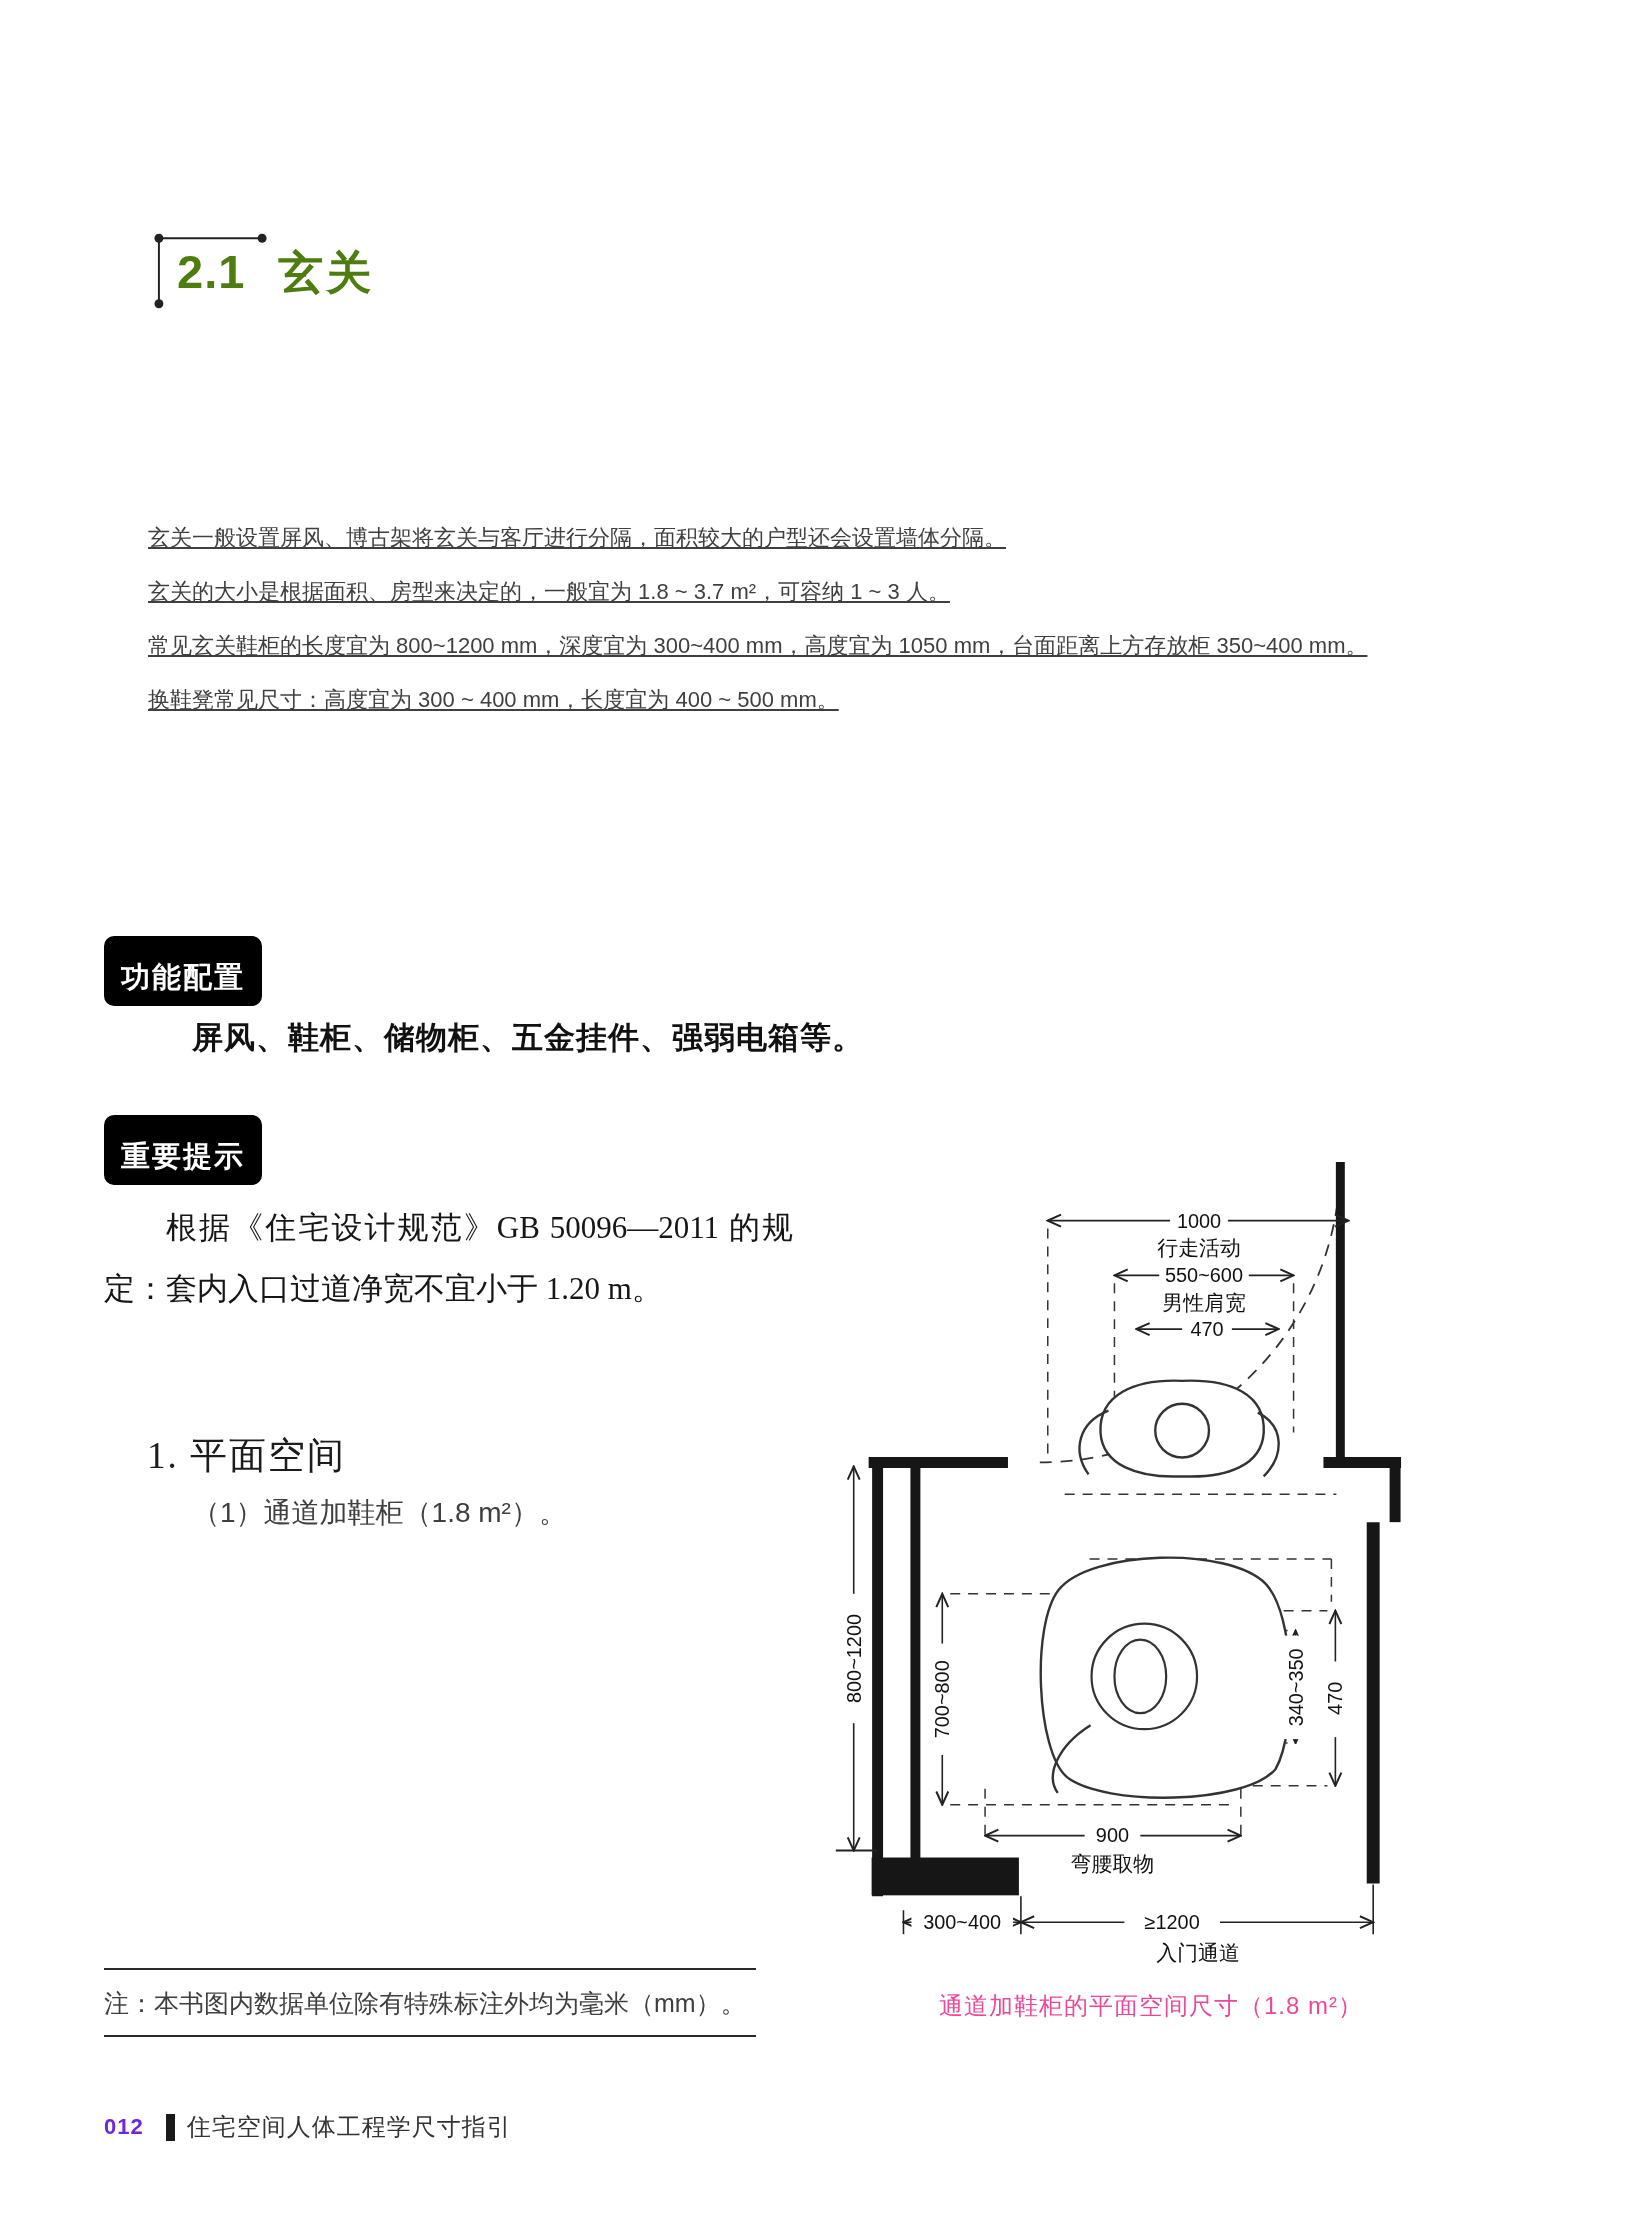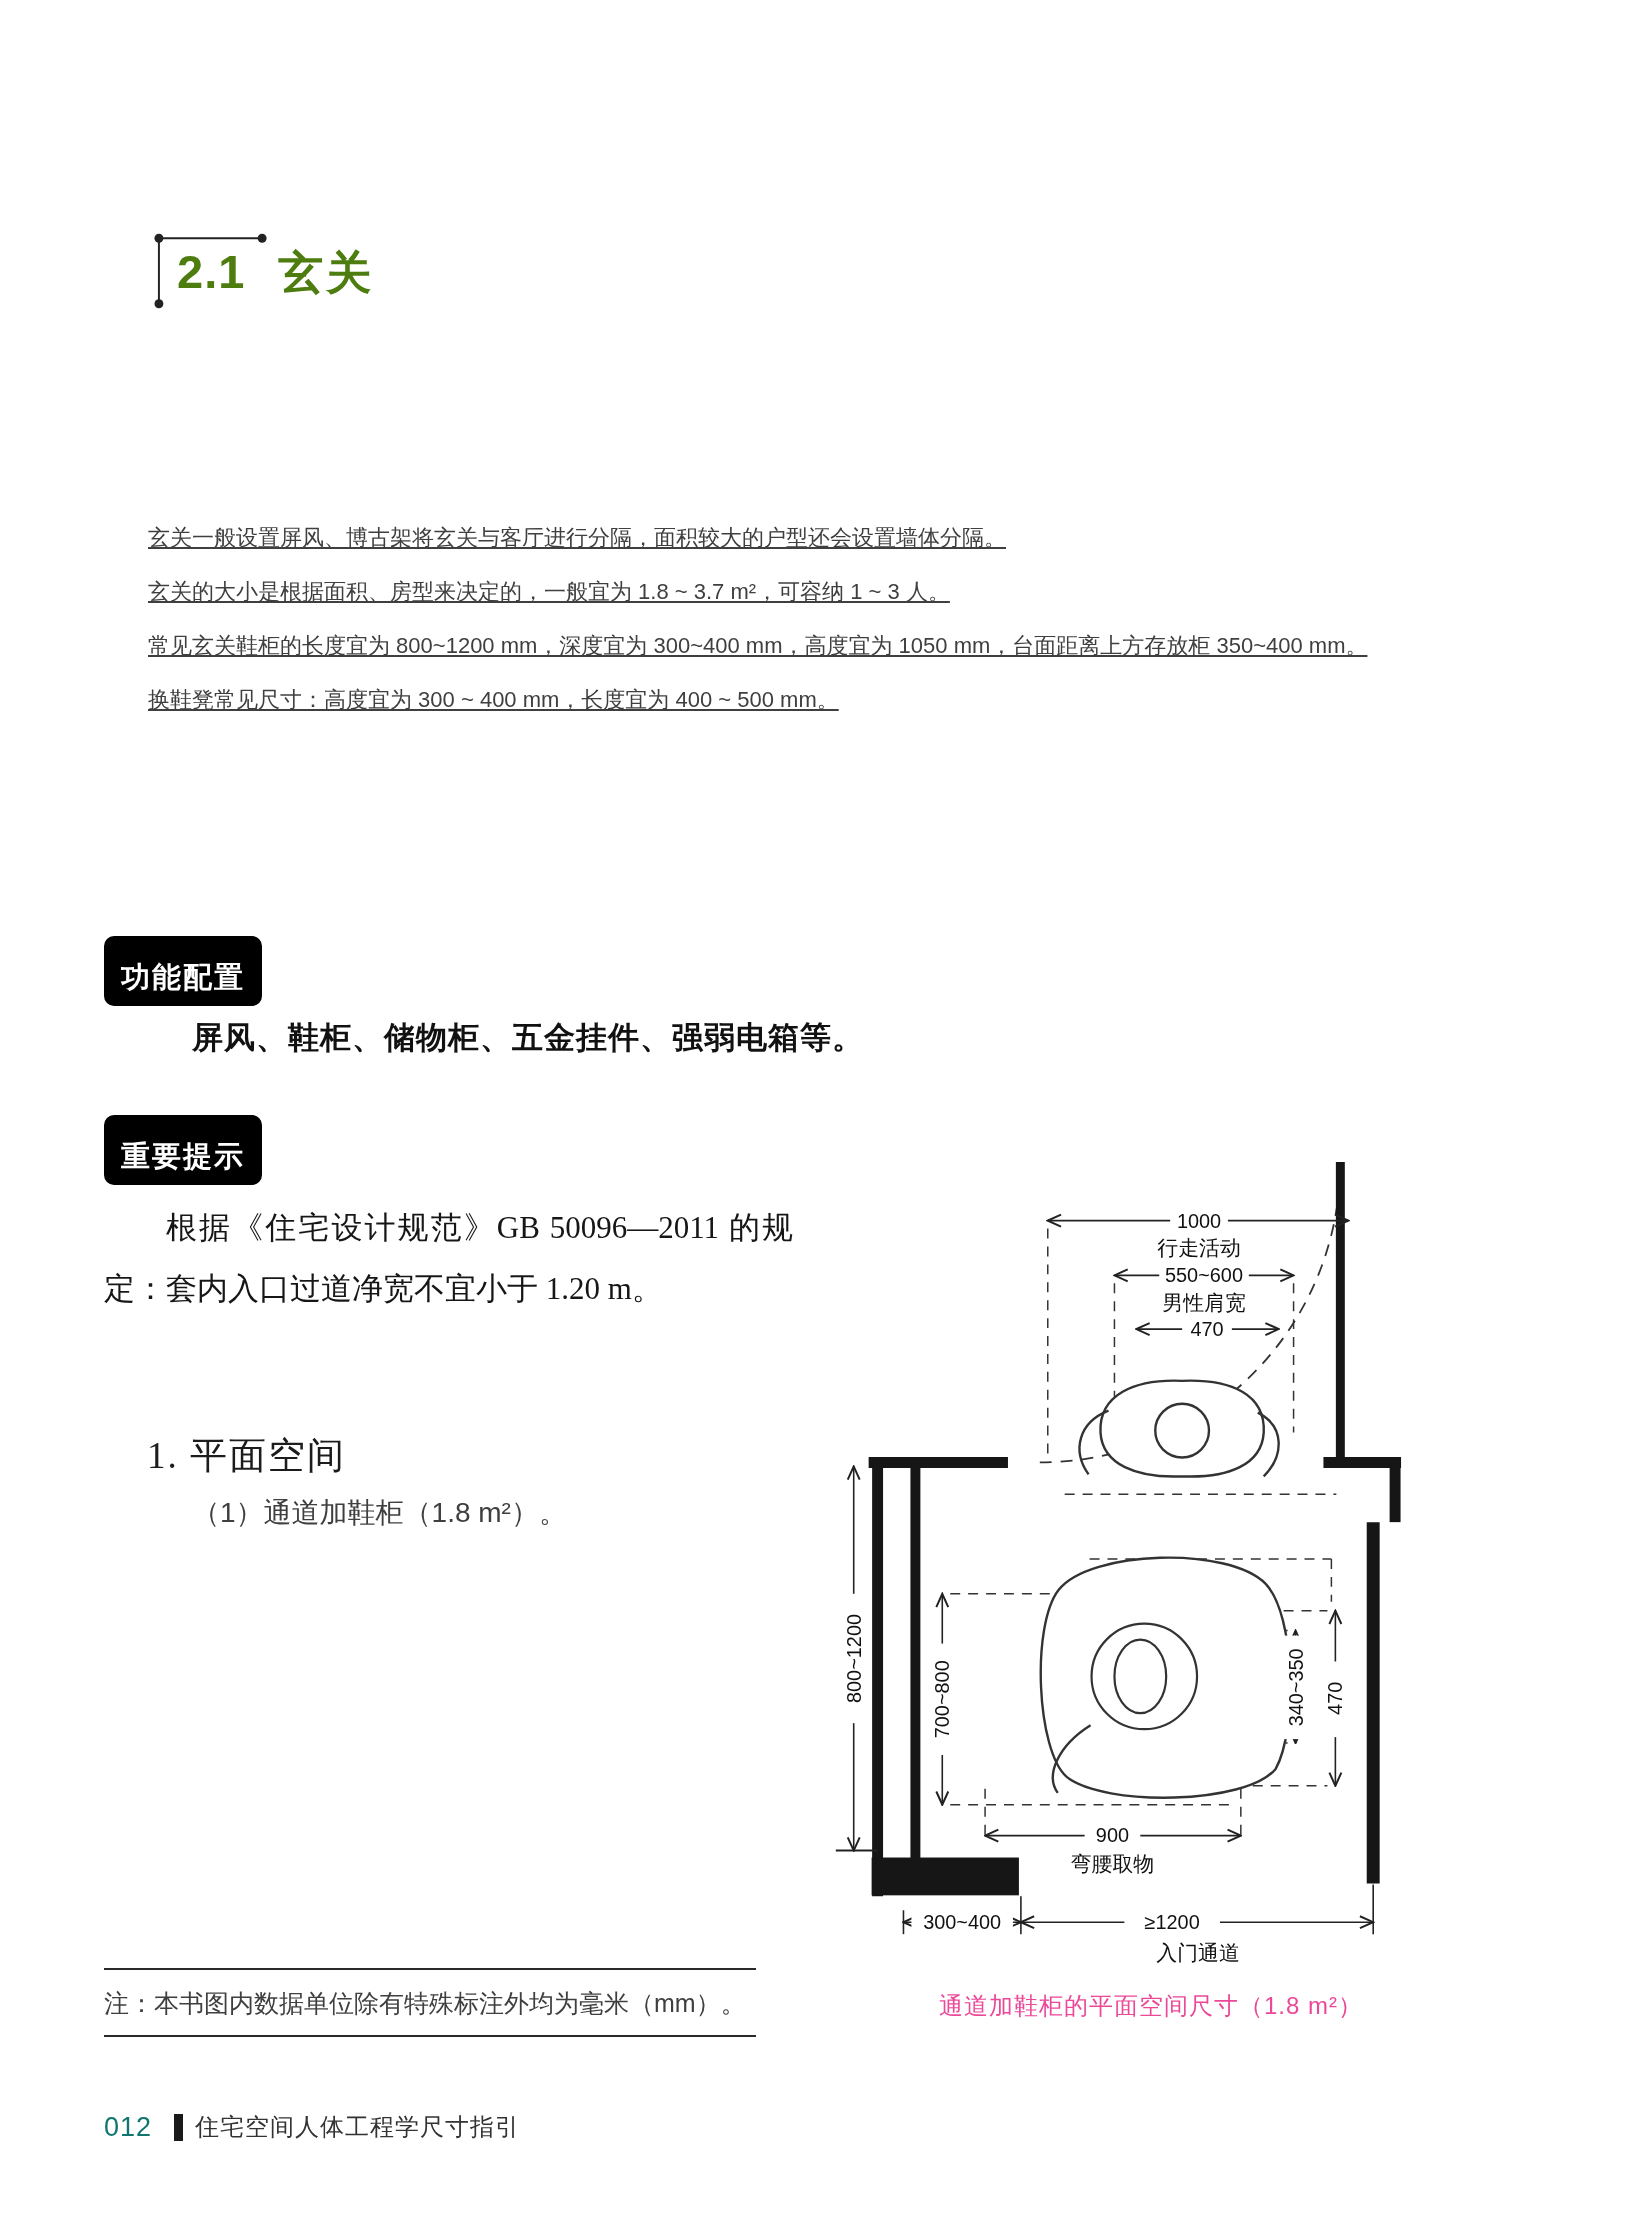--- a/index.html
+++ b/index.html
@@ -40,21 +40,21 @@
   .plan-item { position:absolute; left:192px; top:1494px; font-size:28px;
     color:#3f3f3f; }
   .diagram { position:absolute; left:587px; top:1134px; }
   .diagram-caption { position:absolute; left:923px; top:1990px;
     font-size:24px; color:#ec4899; letter-spacing:1px;margin-left:16px; }
   .note { position:absolute; left:104px; top:1968px; width:652px;
     border-top:2px solid #2a2a2a; border-bottom:2px solid #2a2a2a;
     padding:17px 0 15px; font-size:25px; color:#3f3f3f; white-space:nowrap; }
   .footer { position:absolute; left:104px; top:2111px; display:flex;
     align-items:center; }
-  .footer .pagenum { font-size:27px; font-weight:normal; color:#0f766e;
+  .footer .pagenum { font-size:22px; font-weight:bold; color:#6d28d9;
     letter-spacing:1px; }
   .footer .bar { width:9px; height:27px; background:#1a1a1a; margin:0 12px 0 22px; }
   .footer .booktitle { font-size:24px; color:#333; letter-spacing:1px; }
   svg text { font-family:"Liberation Sans","DejaVu Sans",sans-serif; fill:#111; }
 </style>
 </head>
 <body>
 
 <div class="page">
 

